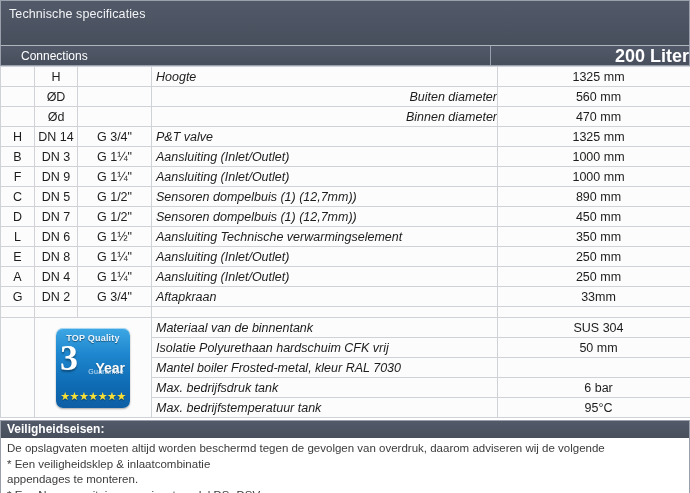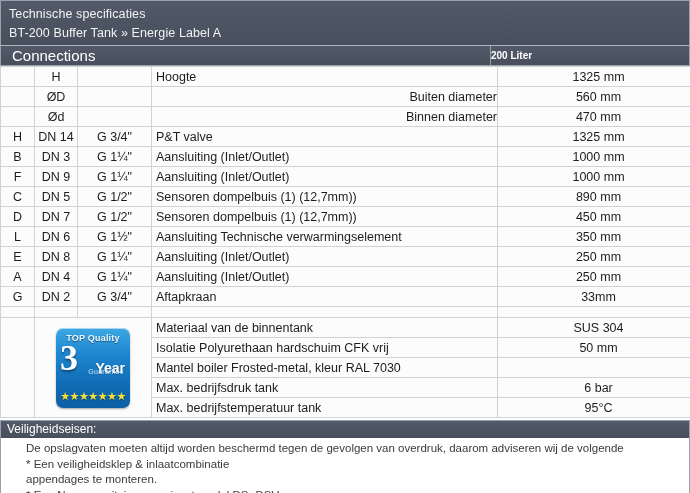--- a/index.html
+++ b/index.html
@@ -50,30 +50,30 @@
     box-sizing: border-box;
     border: 1px solid #9aa0ab;
     border-top: 1px solid #aeb3bc;
     background: #4d5462;
     background: linear-gradient(to bottom, #525a69 0%, #474e5c 100%);
     color: #ffffff;
   }
   .conn-header .ch-left {
     width: 489px;
     box-sizing: border-box;
-    padding-left: 11px;
-    font-size: 15px;
+    padding-left: 20px;
+    font-size: 12px;
     line-height: 20px;
   }
   .conn-header .ch-right {
     flex: 1;
     box-sizing: border-box;
     border-left: 1px solid #9aa0ab;
-    text-align: left;
-    font-size: 10px;
+    text-align: right;
+    font-size: 18px;
     font-weight: bold;
     line-height: 20px;
   }
 
   
   table.spec {
     border-collapse: collapse;
     width: 690px;
     table-layout: fixed;
     background: #fbfbfb;
@@ -84,21 +84,21 @@
     color: #1d1d1d;
     height: 19px;
     padding: 0;
     overflow: hidden;
     white-space: nowrap;
     background: #fcfcfc;
   }
   .c-letter  { width: 33px;  text-align: center; }
   .c-dn      { width: 42px;  text-align: center; }
   .c-g       { width: 73px;  text-align: center; }
-  .c-desc    { width: 341px; text-align: left; padding-left: 4px !important; }
+  .c-desc    { width: 341px; text-align: left; padding-left: 4px !important; font-style: italic; }
   .c-desc.indent { padding-left: 13px !important; text-align: right; }
   .c-val     { width: 201px; text-align: center; }
 
   tr.spacer td { height: 10px; }
 
   
   td.badge-cell {
     padding: 0;
     vertical-align: middle;
     text-align: center;
@@ -178,37 +178,37 @@
   }
   .footer-title {
     background: #4d5462;
     background: linear-gradient(to bottom, #525a69 0%, #474e5c 100%);
     color: #ffffff;
     font-size: 12px;
     line-height: 17px;
     padding-left: 6px;
     height: 17px;
     box-sizing: border-box;
+    font-weight: bold;
   }
   .footer-body {
     padding: 3px 6px 2px 6px;
     color: #3b3b3b;
     font-size: 11.5px;
     line-height: 15.5px;
   }
-  .footer-body .fline { white-space: nowrap; margin-left: 19px; }
+  .footer-body .fline { white-space: nowrap; }
 </style>
 </head>
 <body>
 
 <div id="sheet">
 
   <div class="top-header">
     <div class="line1">Technische specificaties</div>
-    <div class="line2">BT-200 Buffer Tank » Energie Label A</div>
   </div>
 
   <div class="conn-header">
     <div class="ch-left">Connections</div>
     <div class="ch-right">200 Liter</div>
   </div>
 
   <table class="spec">
     <tbody>
 

